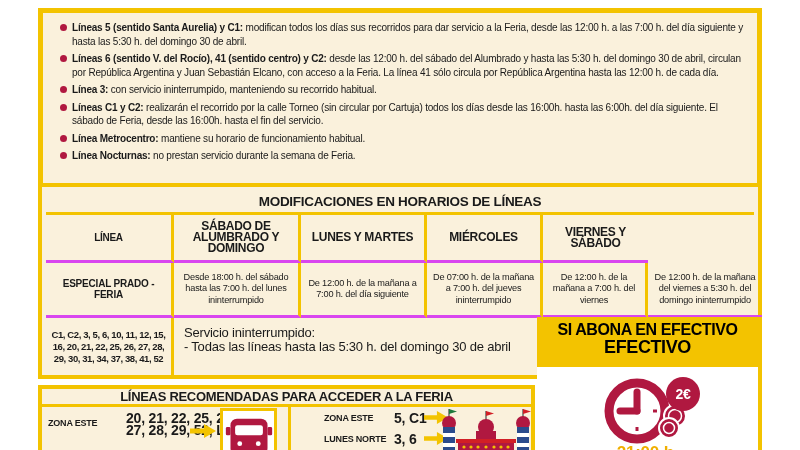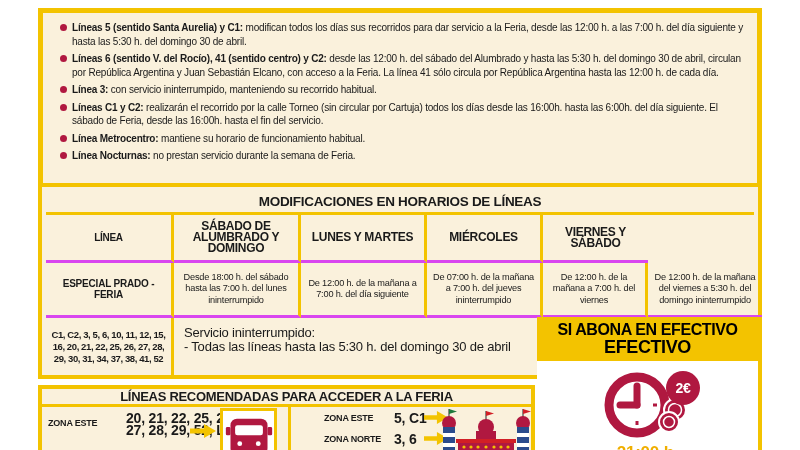--- a/index.html
+++ b/index.html
@@ -30,21 +30,21 @@
   .t-row.r2{grid-template-columns:128px 369px 219px;}
   .t-row.r2 .cell{height:58px;border-bottom:none;}
   .t-row.r2 .numbers{font-weight:bold;font-size:9.5px;line-height:12px;letter-spacing:-0.4px;padding:2px 4px;}
   .t-row.r2 .merged{justify-content:flex-start;text-align:left;flex-direction:column;align-items:flex-start;
                     padding:8px 10px;font-size:13px;line-height:14px;}
   .t-row.r2 .empty{border:none;}
 
   
   #banner{position:absolute;left:537px;top:317px;width:225px;height:134px;background:#ffffff;
           border-right:4px solid #f3c300;z-index:5;text-align:center;}
-  .banner-head{background:#f3c300;color:#000;padding:4px 0 5px 0;}
+  .banner-head{background:#f3c300;color:#000;padding:4px 0 11px 0;}
   .banner-head .l1{font-weight:bold;font-size:16px;line-height:17px;letter-spacing:-0.4px;}
   .banner-head .l2{font-weight:bold;font-size:18px;line-height:18px;letter-spacing:-0.4px;}
   .clock-wrap{margin-top:3px;}
   .banner-time{position:absolute;top:126px;left:0;width:100%;text-align:center;
                font-weight:bold;font-size:17px;color:#f0af00;}
 
   
   #box-reco{left:38px;top:385px;width:497px;height:80px;border-width:4px;padding:0;}
   .r-title{height:18px;border-bottom:3px solid #f3c300;display:flex;align-items:center;justify-content:center;
            font-weight:bold;font-size:13px;letter-spacing:-0.3px;}
@@ -172,21 +172,21 @@
       <div class="v-div"></div>
 
       <div class="zone-label" style="left:282px;top:6px;">ZONA ESTE</div>
       <div class="zone-lines" style="left:352px;top:5px;">5, C1</div>
       <span class="arrow" style="left:382px;top:4px;">
         <svg width="24" height="13" viewBox="0 0 26 14">
             <polygon points="0,4.5 14,4.5 14,0 26,7 14,14 14,9.5 0,9.5" fill="#f3c300"></polygon>
           </svg>
       </span>
 
-      <div class="zone-label" style="left:282px;top:27px;">ZONA NORTE</div>
+      <div class="zone-label" style="left:282px;top:27px;">LUNES NORTE</div>
       <div class="zone-lines" style="left:352px;top:26px;">3, 6</div>
       <span class="arrow" style="left:382px;top:25px;">
         <svg width="24" height="13" viewBox="0 0 26 14">
             <polygon points="0,4.5 14,4.5 14,0 26,7 14,14 14,9.5 0,9.5" fill="#f3c300"></polygon>
           </svg>
       </span>
 
       <span style="position:absolute;left:398px;top:0;">
         <svg width="92" height="60" viewBox="0 0 92 60">
 

